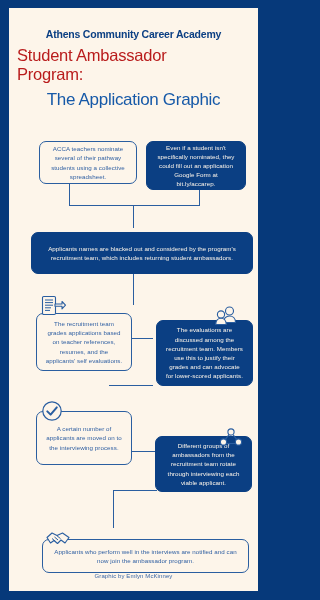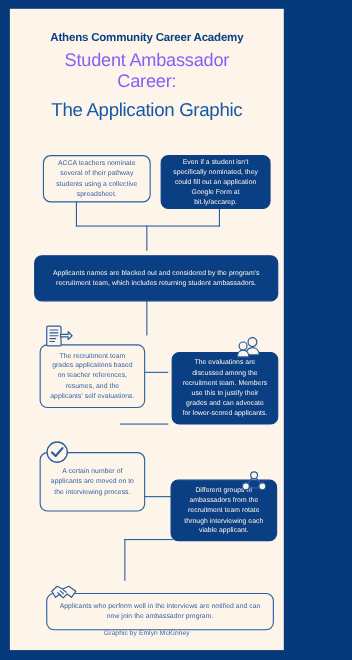--- a/index.html
+++ b/index.html
@@ -27,22 +27,22 @@
   .org-title{
     position:absolute;left:0;right:0;top:20px;
     text-align:center;
     font-size:10.5px;
     font-weight:bold;
     color:#0b3f83;
     letter-spacing:-0.2px;
   }
   .main-title{
     position:absolute;left:8px;right:8px;top:38px;
-    text-align:center;
-    color:#8b5cf6;
+    text-align:left;
+    color:#b91c1c;
     font-size:16.5px;
     line-height:18.5px;
     letter-spacing:-0.2px;
     font-weight:400;
   }
   .sub-title{
     position:absolute;left:4px;right:4px;top:82px;
     text-align:center;
     color:#1659a8;
     font-size:17px;
@@ -106,21 +106,21 @@
 </style>
 </head>
 <body>
 
 <div id="poster">
   <div id="canvas">
 
     <div class="org-title">Athens Community Career Academy</div>
     <div class="main-title">
       <div>Student Ambassador</div>
-      <div>Career:</div>
+      <div>Program:</div>
     </div>
     <div class="sub-title">The Application Graphic</div>
 
     <div class="line vline" style="left:60px;top:175px;height:23px;"></div>
     <div class="line vline" style="left:190px;top:175px;height:23px;"></div>
     <div class="line hline" style="left:60px;top:197px;width:131px;"></div>
     <div class="line vline" style="left:124px;top:197px;height:23px;"></div>
 
     <div class="line vline" style="left:124px;top:265px;height:32px;"></div>
 

